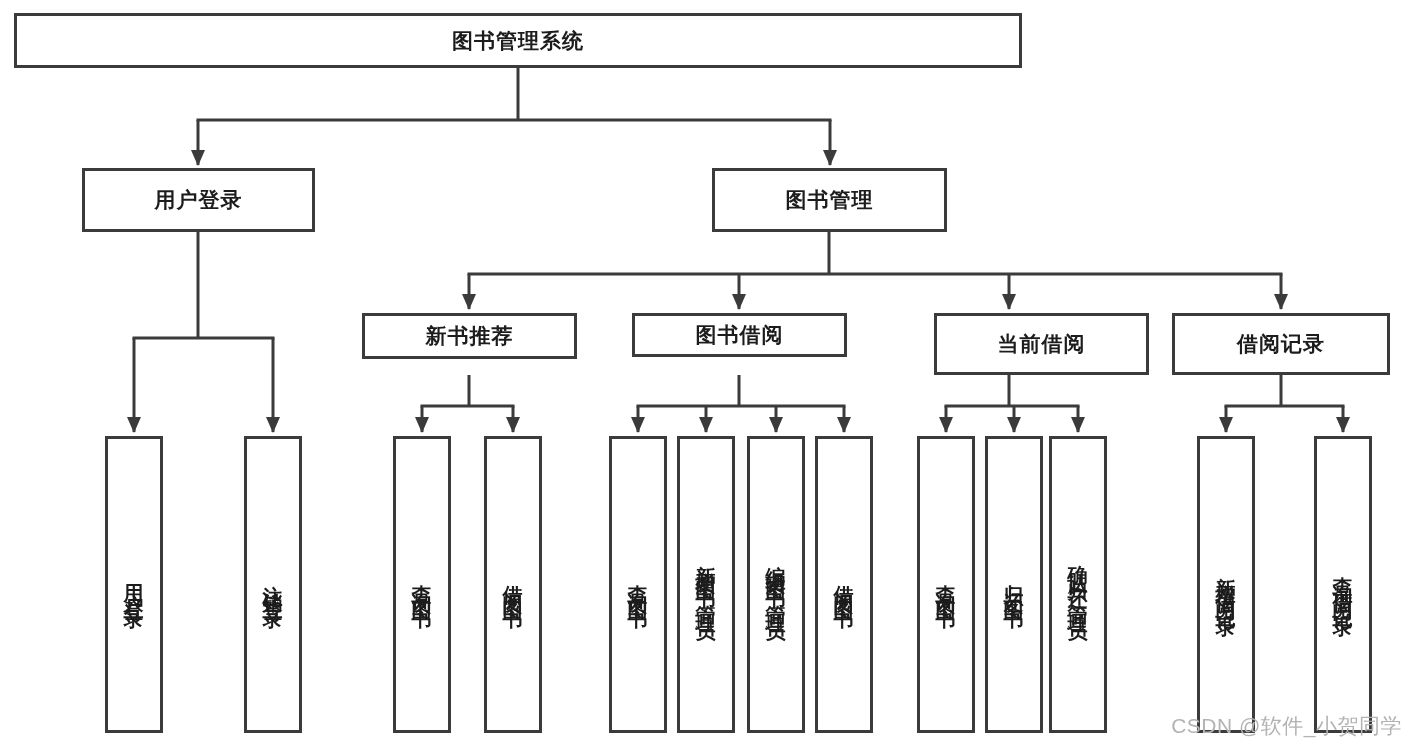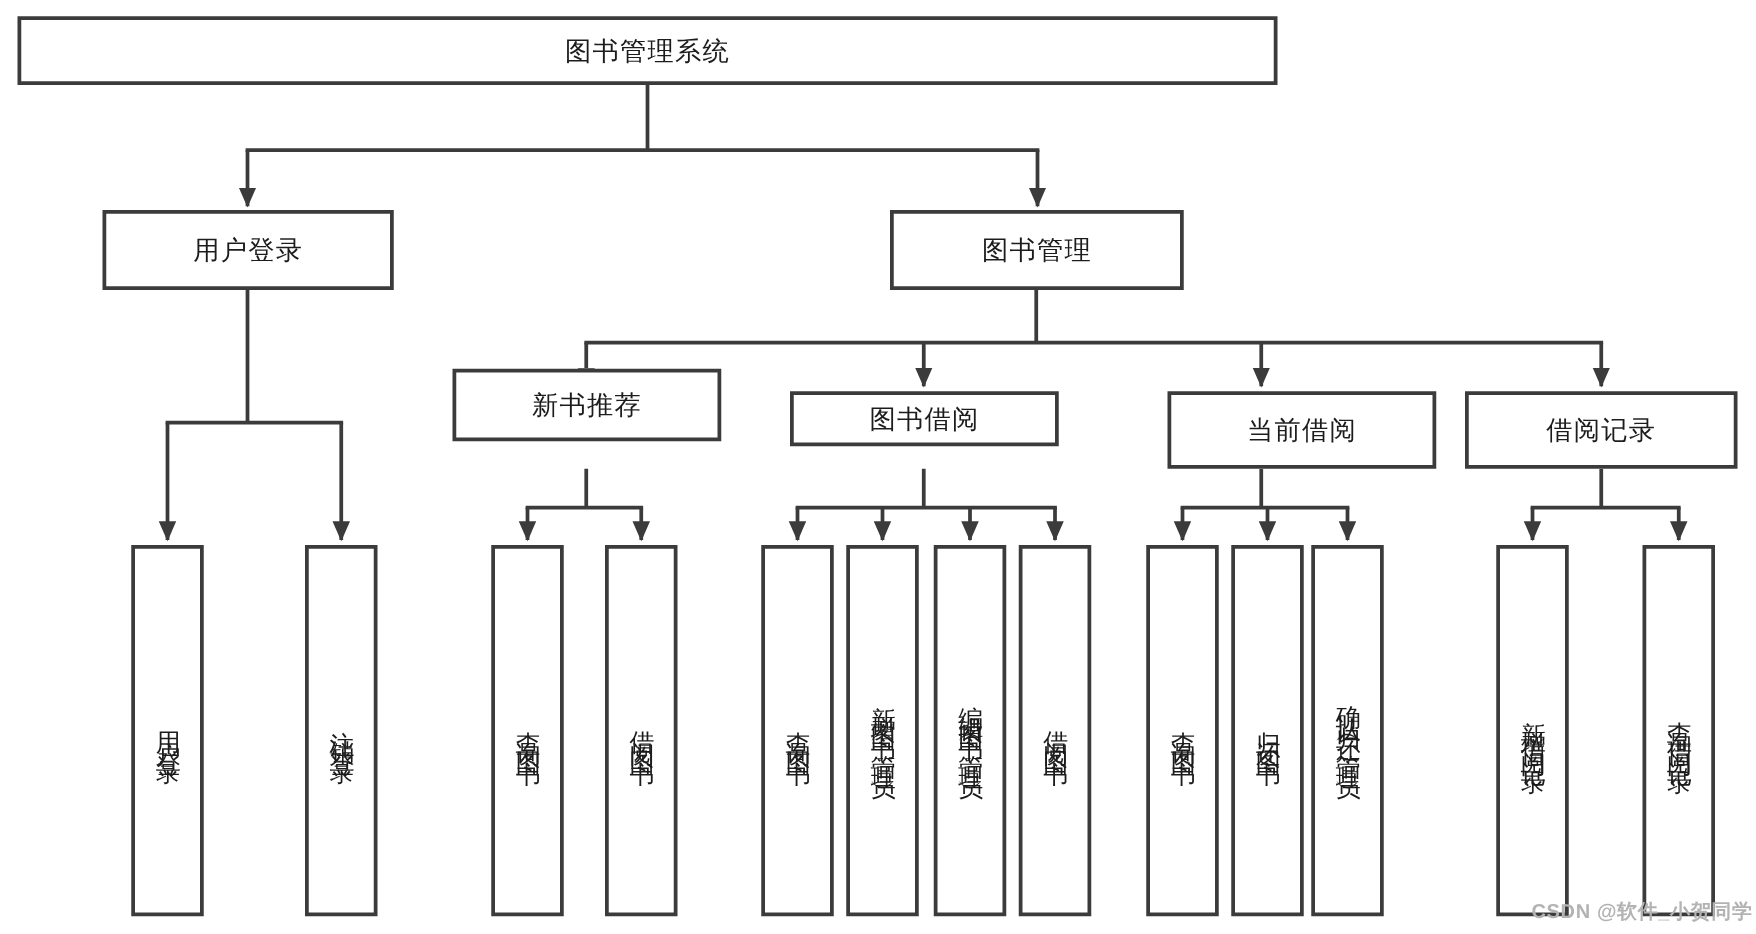--- a/index.html
+++ b/index.html
@@ -24,39 +24,39 @@
   .box {
     position: absolute;
     box-sizing: border-box;
     border: 3px solid var(--line);
     background: var(--bg);
     display: flex;
     align-items: center;
     justify-content: center;
     color: var(--text);
     z-index: 2;
+    font-weight: bold;
   }
   .h-box { font-size: 21px; letter-spacing: 1px; }
   .v-box {
     writing-mode: vertical-rl;
     text-orientation: mixed;
     font-size: 20px;
     letter-spacing: 8px;
     line-height: 1;
   }
   .watermark {
     position: absolute;
     right: 3px;
     bottom: 7px;
-    font-size: 16px;
+    font-size: 21px;
     color: var(--watermark);
     z-index: 5;
     letter-spacing: 0.5px;
     white-space: nowrap;
-    font-weight: bold;
   }
 </style>
 </head>
 <body>
 
 <div class="stage">
 
   <svg class="connectors" width="1405" height="747" viewBox="0 0 1405 747">
     <defs>
       <marker id="arrow" markerUnits="userSpaceOnUse" markerWidth="18" markerHeight="16" refX="15" refY="7" orient="auto">
@@ -102,21 +102,21 @@
     <line x1="1078" y1="406" x2="1078" y2="432" marker-end="url(#arrow)"></line>
     <line x1="1226" y1="406" x2="1226" y2="432" marker-end="url(#arrow)"></line>
     <line x1="1343" y1="406" x2="1343" y2="432" marker-end="url(#arrow)"></line>
   </svg>
 
   <div class="box h-box" style="left:14px; top:13px; width:1008px; height:55px;">图书管理系统</div>
 
   <div class="box h-box" style="left:82px; top:168px; width:233px; height:64px;">用户登录</div>
   <div class="box h-box" style="left:712px; top:168px; width:235px; height:64px;">图书管理</div>
 
-  <div class="box h-box" style="left:362px; top:295px; width:215px; height:58px;">新书推荐</div>
+  <div class="box h-box" style="left:362px; top:313px; width:215px; height:46px;">新书推荐</div>
   <div class="box h-box" style="left:632px; top:313px; width:215px; height:44px;">图书借阅</div>
   <div class="box h-box" style="left:902px; top:313px; width:215px; height:62px;margin-left:32px;">当前借阅</div>
   <div class="box h-box" style="left:1172px; top:313px; width:218px; height:62px;">借阅记录</div>
 
   <div class="box v-box" style="left:105px; top:436px; width:58px; height:297px;">用户登录</div>
   <div class="box v-box" style="left:244px; top:436px; width:58px; height:297px;">注销登录</div>
 
   <div class="box v-box" style="left:393px; top:436px; width:58px; height:297px;">查询图书</div>
   <div class="box v-box" style="left:484px; top:436px; width:58px; height:297px;">借阅图书</div>
 

